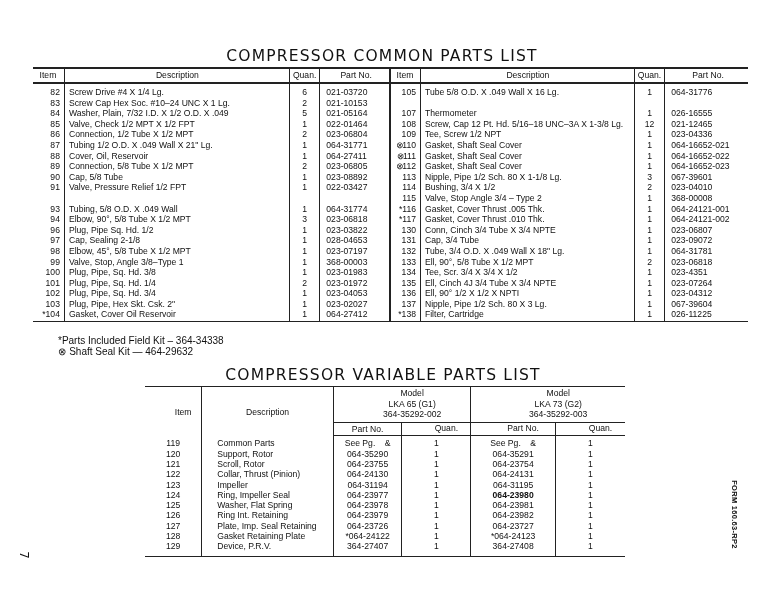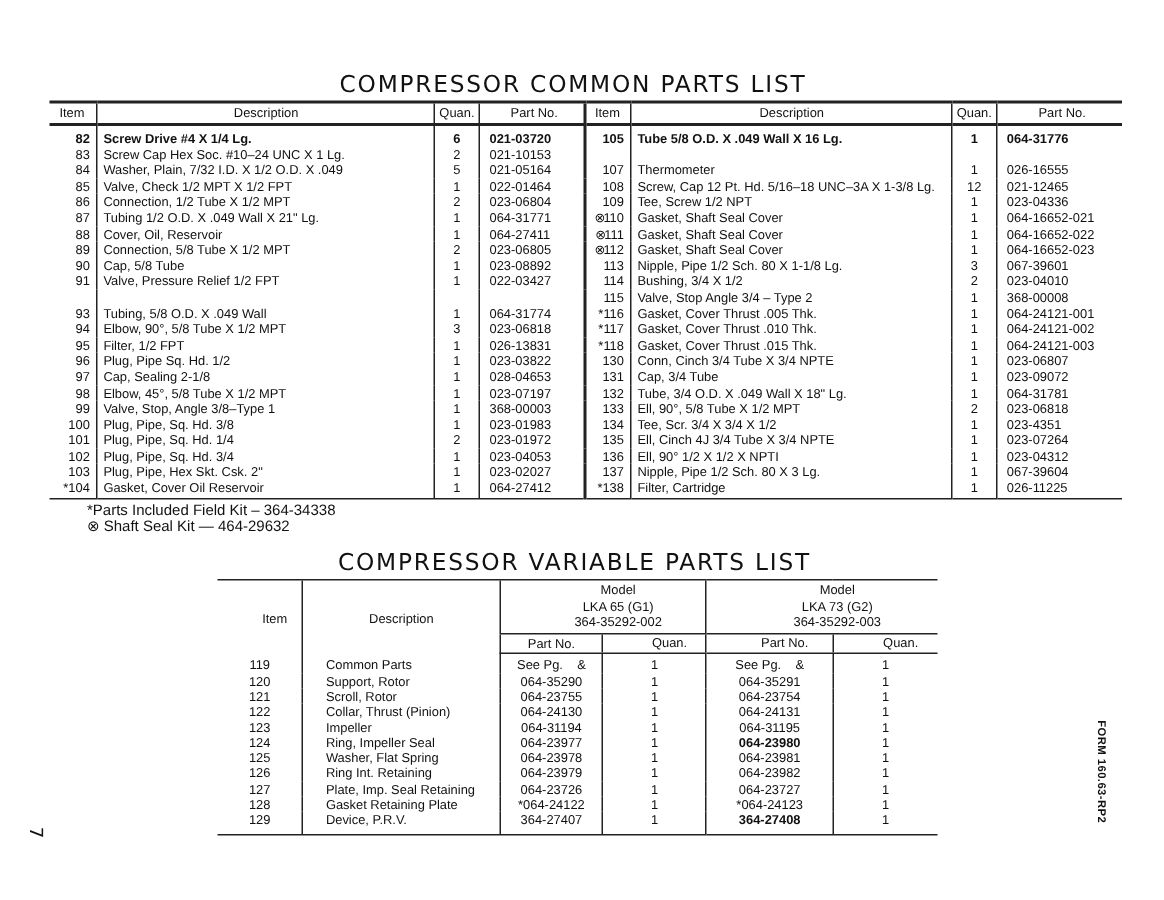--- a/index.html
+++ b/index.html
@@ -17,21 +17,21 @@
 
   table { border-collapse: collapse; position: absolute; font-size: 8.6px; line-height: 10.6px; }
   td, th { padding: 0 3px; white-space: nowrap; font-weight: normal; vertical-align: top; }
 
   
   #common { top: 67px; left: 33px; width: 715px; }
   #common thead th {
     border-top: 2px solid #222; border-bottom: 2px solid #222; height: 13px; vertical-align: middle;
     text-align: center;
   }
-  #common tbody tr:first-child td { padding-top: 3px; font-weight: bold; }
+  #common tbody tr:first-child td { padding-top: 3px; }
   #common tbody tr:last-child td { border-bottom: 1.5px solid #222; padding-bottom: 1px; }
   #common .c-item { width: 24px; text-align: right; padding-right: 4px; }
   #common .c-desc { width: 218px; text-align: left; border-left: 1.5px solid #222; padding-left: 4px; }
   #common .c-qty { width: 20px; text-align: center; border-left: 1.5px solid #222; }
   #common .c-part { width: 60px; text-align: left; border-left: 1.5px solid #222; padding-left: 6px; }
   #common .c-item2 { width: 22px; text-align: right; border-left: 2.5px solid #222; padding-right: 4px; }
   #common .c-desc2 { width: 206px; text-align: left; border-left: 1.5px solid #222; padding-left: 4px; }
   #common .c-qty2 { width: 20px; text-align: center; border-left: 1.5px solid #222; }
   #common .c-part2 { width: 74px; text-align: left; border-left: 1.5px solid #222; padding-left: 6px; }
   #common td.c-desc, #common td.c-qty, #common td.c-part, #common td.c-desc2, #common td.c-qty2, #common td.c-part2 { }
@@ -206,30 +206,20 @@
       </tr>
       <tr>
         <td class="c-item">94</td>
         <td class="c-desc">Elbow, 90°, 5/8 Tube X 1/2 MPT</td>
         <td class="c-qty">3</td>
         <td class="c-part">023-06818</td>
         <td class="c-item2"><span class="mark">*</span><span>117</span></td>
         <td class="c-desc2">Gasket, Cover Thrust .010 Thk.</td>
         <td class="c-qty2">1</td>
         <td class="c-part2">064-24121-002</td>
-      </tr>
-      <tr>
-        <td class="c-item">95</td>
-        <td class="c-desc">Filter, 1/2 FPT</td>
-        <td class="c-qty">1</td>
-        <td class="c-part">026-13831</td>
-        <td class="c-item2"><span class="mark">*</span><span>118</span></td>
-        <td class="c-desc2">Gasket, Cover Thrust .015 Thk.</td>
-        <td class="c-qty2">1</td>
-        <td class="c-part2">064-24121-003</td>
       </tr>
       <tr>
         <td class="c-item">96</td>
         <td class="c-desc">Plug, Pipe Sq. Hd. 1/2</td>
         <td class="c-qty">1</td>
         <td class="c-part">023-03822</td>
         <td class="c-item2">130</td>
         <td class="c-desc2">Conn, Cinch 3/4 Tube X 3/4 NPTE</td>
         <td class="c-qty2">1</td>
         <td class="c-part2">023-06807</td>
@@ -426,20 +416,20 @@
         <td class="v-p1" style="white-space: pre;">*064-24122</td>
         <td class="v-q1">1</td>
         <td class="v-p2" style="white-space: pre;">*064-24123</td>
         <td class="v-q2">1</td>
       </tr>
       <tr>
         <td class="v-item">129</td>
         <td class="v-desc">Device, P.R.V.</td>
         <td class="v-p1" style="white-space: pre;">364-27407</td>
         <td class="v-q1">1</td>
-        <td class="v-p2" style="white-space: pre; font-weight: bold;">364-27408</td>
+        <td class="v-p2" style="white-space: pre;">364-27408</td>
         <td class="v-q2">1</td>
       </tr>
     </tbody>
 </table>
 
 <div class="page-number">7</div>
 <div class="form-number">FORM 160.63-RP2</div>
 
 </body></html>

